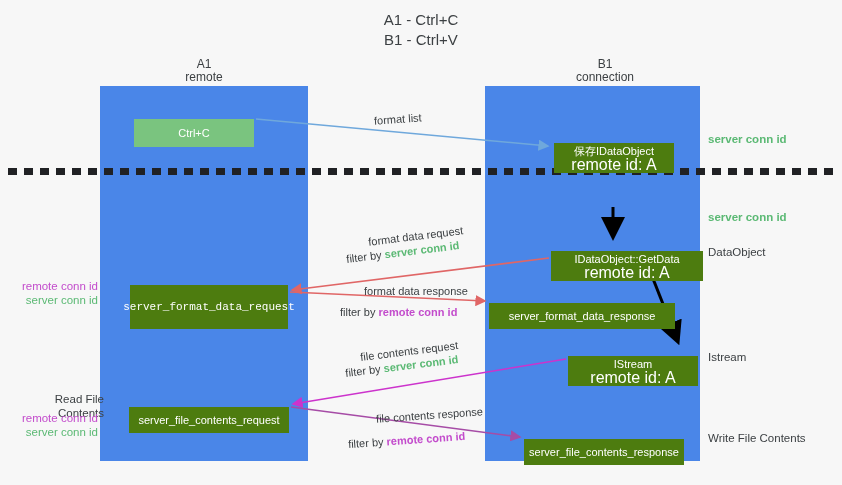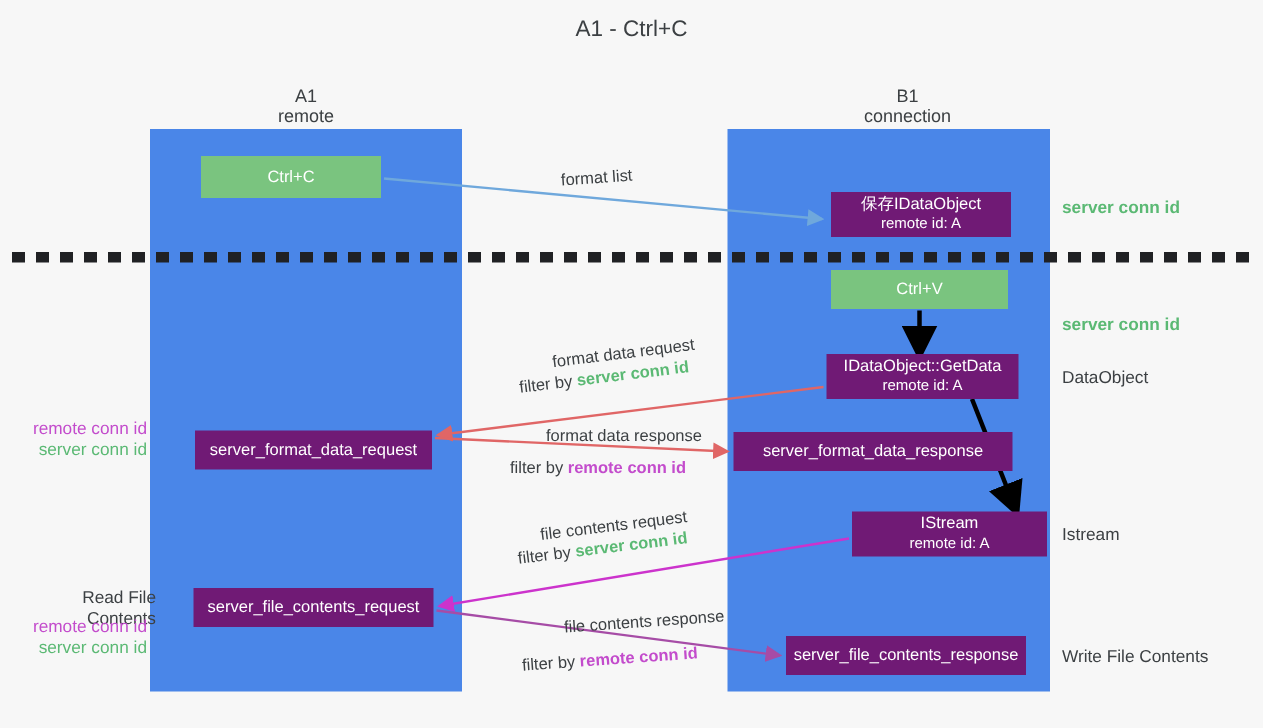--- a/index.html
+++ b/index.html
@@ -33,31 +33,31 @@
   
   #dashline{
     position:absolute;left:8px;top:168px;width:826px;height:7px;
     background:repeating-linear-gradient(to right,#202124 0 9px,transparent 9px 16px);
   }
 
   
   .node{
     position:absolute;box-sizing:border-box;
     display:flex;flex-direction:column;align-items:center;justify-content:center;
-    text-align:left;color:#ffffff;font-size:11px;line-height:13px;
+    text-align:left;color:#ffffff;font-size:11px;line-height:13px;margin-top:15px;
   }
   .node.green{background:#7ac47f;}
-  .node.orange{background:#701a75;}
-  .node .l2{font-size:10px;}
+  .node.orange{background:#4d7c0f;}
+  .node .l2{font-size:16px;}
 
   #n-ctrlc{left:134px;top:104px;width:120px;height:28px;}
   #n-idataobject{left:554px;top:128px;width:120px;height:30px;}
   #n-ctrlv{left:554px;top:180px;width:118px;height:26px;}
-  #n-getdata{left:551px;top:236px;width:128px;height:30px;}
-  #n-fmt-req{left:130px;top:287px;width:158px;height:26px;}
+  #n-getdata{left:551px;top:236px;width:152px;height:30px;}
+  #n-fmt-req{left:130px;top:270px;width:158px;height:44px;font-family:Liberation Mono, monospace;}
   #n-fmt-resp{left:489px;top:288px;width:186px;height:26px;}
   #n-istream{left:568px;top:341px;width:130px;height:30px;}
   #n-file-req{left:129px;top:392px;width:160px;height:26px;}
   #n-file-resp{left:524px;top:424px;width:160px;height:26px;}
 
   
   .side{position:absolute;font-size:11.5px;line-height:14px;}
   .side.bold{font-weight:bold;}
   .green-t{color:#5bb974;}
   .purple-t{color:#c34ccc;}
@@ -88,20 +88,21 @@
 
   svg#edges{position:absolute;left:0;top:0;width:842px;height:485px;pointer-events:none;}
 </style>
 </head>
 <body>
 
 <div id="stage">
 
   <div id="title">
     <div>A1 - Ctrl+C</div>
+    <div>B1 - Ctrl+V</div>
   </div>
 
   <div class="lane-header" id="hdr-a1">
     <div>A1</div>
     <div>remote</div>
   </div>
   <div class="lane-header" id="hdr-b1">
     <div>B1</div>
     <div>connection</div>
   </div>
@@ -145,23 +146,20 @@
 
   <div class="node green" id="n-ctrlc">
     <div>Ctrl+C</div>
   </div>
 
   <div class="node orange" id="n-idataobject">
     <div>保存IDataObject</div>
     <div class="l2">remote id: A</div>
   </div>
 
-  <div class="node green" id="n-ctrlv">
-    <div>Ctrl+V</div>
-  </div>
 
   <div class="node orange" id="n-getdata">
     <div>IDataObject::GetData</div>
     <div class="l2">remote id: A</div>
   </div>
 
   <div class="node orange" id="n-fmt-req">
     <div>server_format_data_request</div>
   </div>
 

